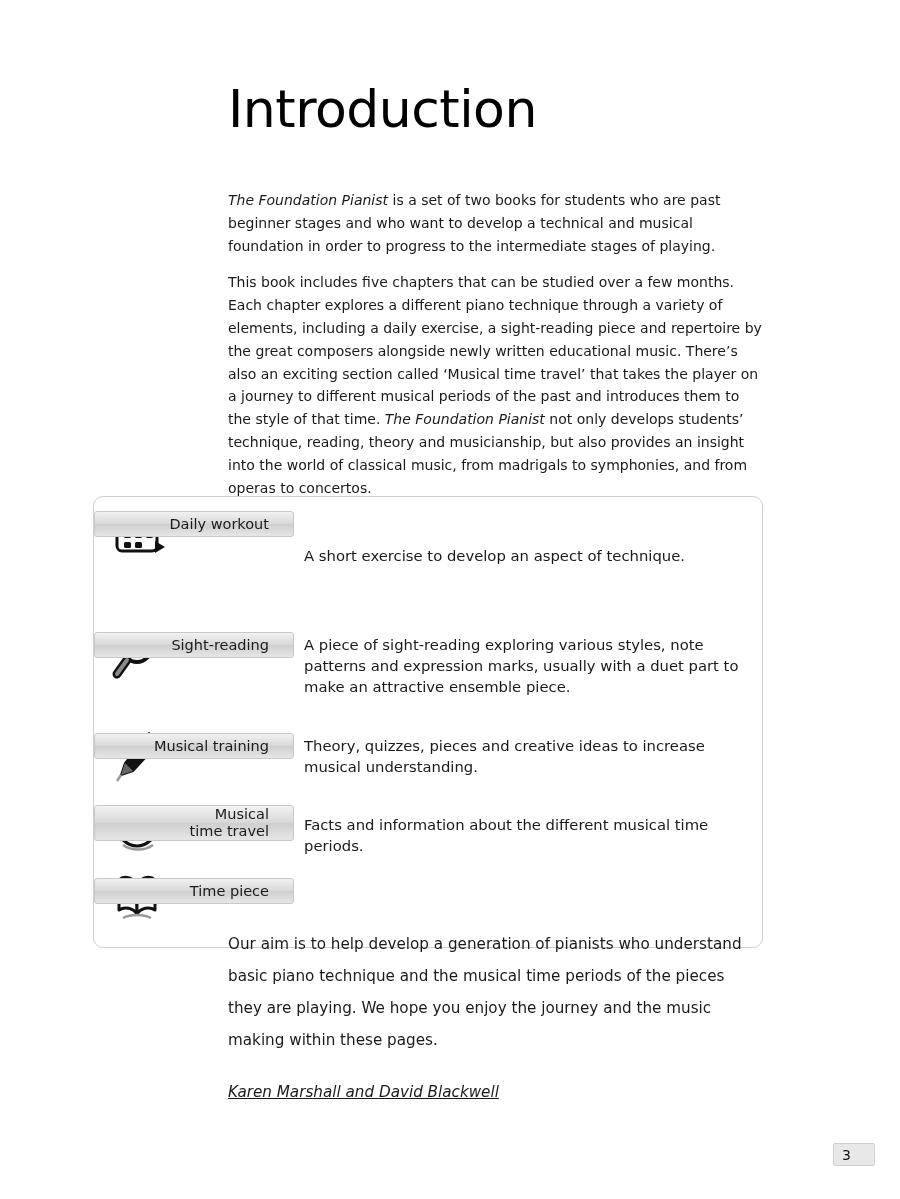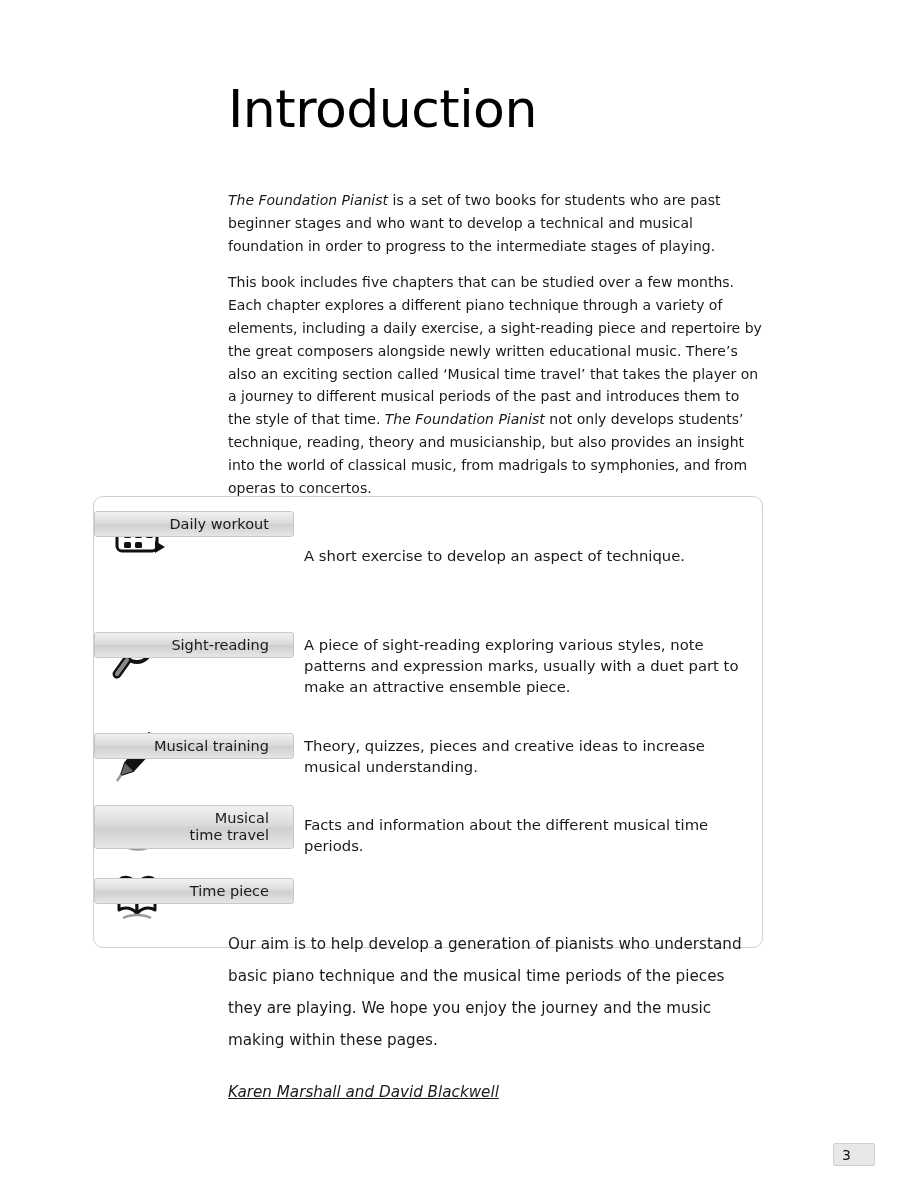--- a/index.html
+++ b/index.html
@@ -78,21 +78,21 @@
     border: 1px solid #c8c8c8;
     box-sizing: border-box;
     display: flex;
     align-items: center;
     justify-content: flex-end;
     padding-right: 24px;
     font-size: 14.5px;
     color: #1a1a1a;
   }
   .tag.two-line {
-    height: 44px;
+    height: 36px;
     flex-direction: column;
     align-items: flex-end;
     justify-content: center;
     line-height: 17px;
   }
   .desc {
     position: absolute;
     left: 210px;
     width: 445px;
     font-size: 14.8px;

